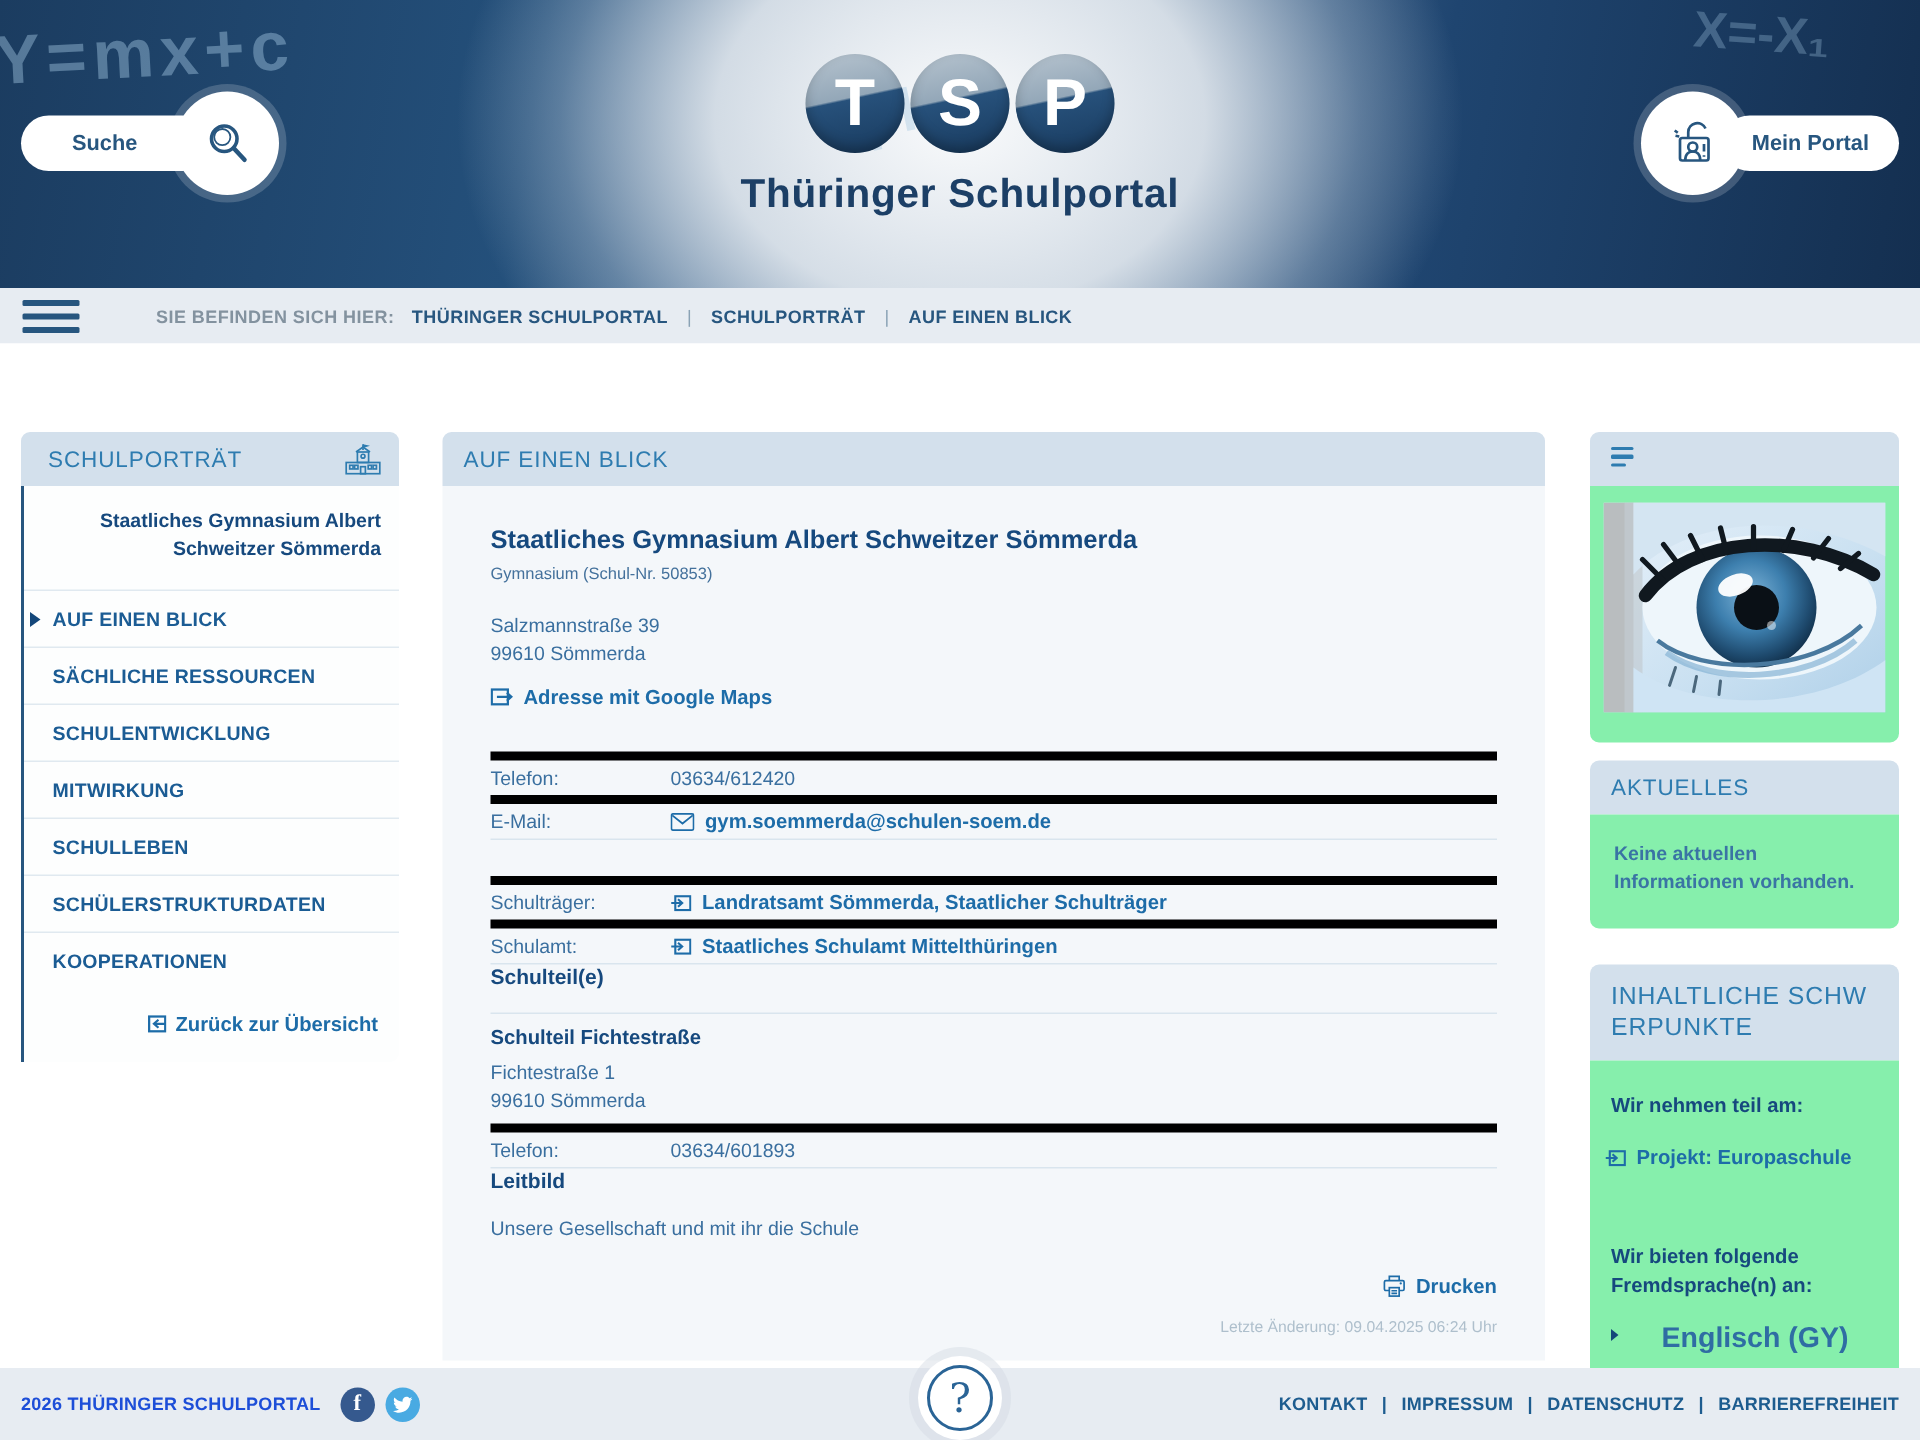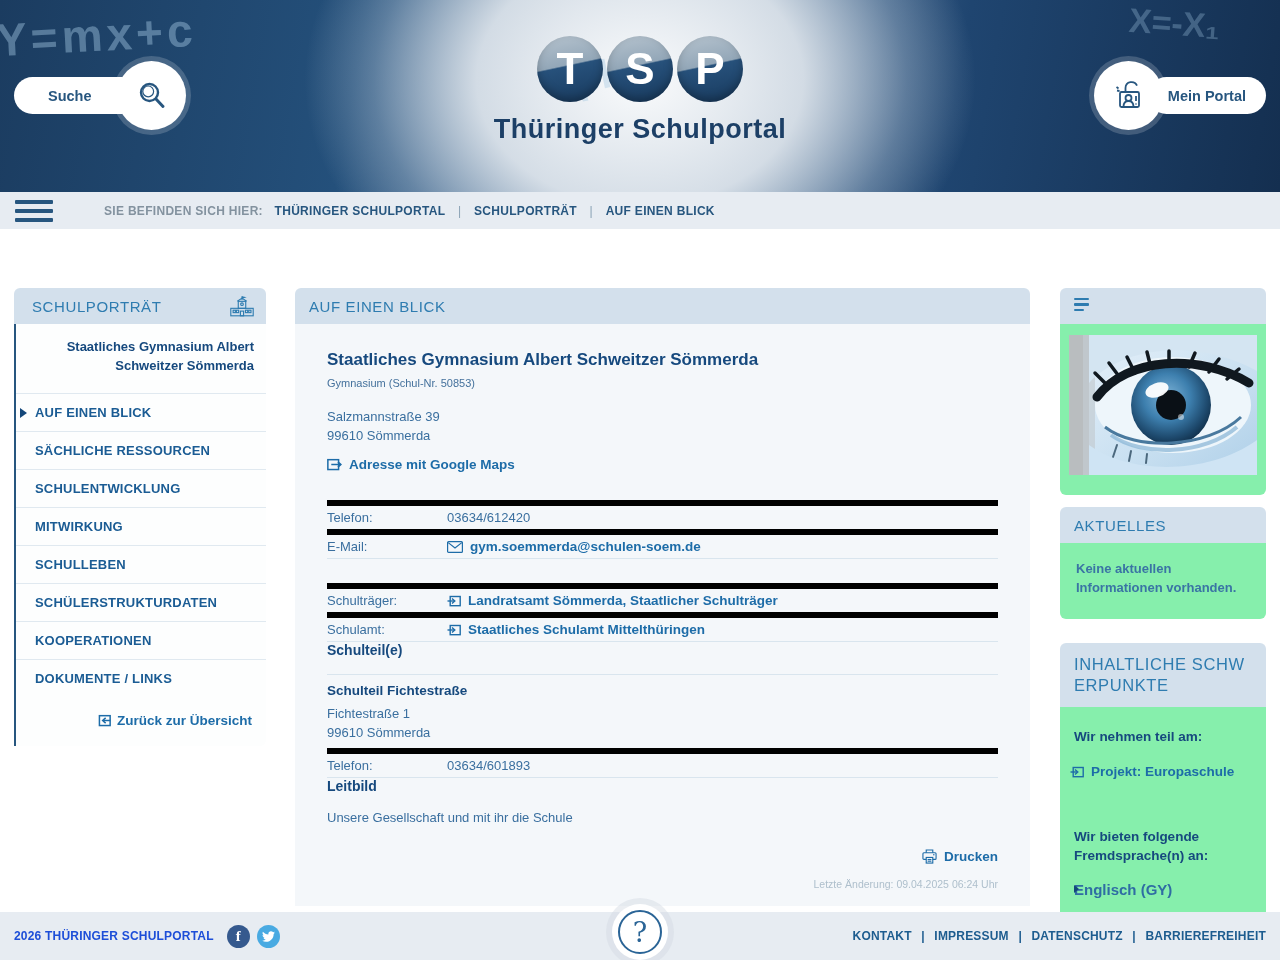--- a/index.html
+++ b/index.html
@@ -98,21 +98,21 @@
   .listicon span:nth-child(3) { width:10px; }
   .eye-wrap { padding:11px 9px 20px 9px; }
   .aktuelles-body { padding:16px 16px 22px; color:#3a74a4; font-size:13px; line-height:19px; font-weight:bold; }
   .schwer { margin-top:24px; }
   .schwer-head { height:auto; padding:11px 14px; line-height:21px; font-size:16.5px; word-break:break-all; }
   .schwer-body { padding:20px 14px 40px; }
   .mini-head { color:#16497e; font-size:13.5px; font-weight:bold; line-height:19px; }
   .proj-link { margin-top:18px; margin-left:-4px; }
   .lang-head { margin-top:44px; }
   .lang-list { margin-top:16px; }
-  .lang-item { position:relative; margin-bottom:13px; color:#2f6da3; font-size:15px; font-weight:bold; cursor:pointer; }
+  .lang-item { position:relative; padding-left:14px; margin-bottom:13px; color:#2f6da3; font-size:19px; font-weight:bold; cursor:pointer;text-align:center; }
   .lang-item::before { content:""; position:absolute; left:0; top:4px; width:0; height:0;
                        border-left:5px solid #14477a; border-top:4px solid transparent; border-bottom:4px solid transparent; }
 
   
   footer { position:absolute; left:0; bottom:0; width:1280px; height:48px; background:#e7ecf2; z-index:5;
            display:flex; align-items:center; }
   .foot-left { margin-left:14px; display:flex; align-items:center; gap:7px; }
   .copyright { color:#1d4ed8; font-weight:bold; font-size:12px; letter-spacing:0.2px; margin-right:6px;}
   .soc { width:23px; height:23px; border-radius:50%; display:flex; align-items:center; justify-content:center; cursor:pointer; color:#fff; }
   .soc-fb { background:#35598e; font-size:15px; font-weight:bold; font-family:"Liberation Serif", serif; }
@@ -222,21 +222,20 @@
         <div class="nav-item">
           <span class="nav-arrow"></span>
           <span>AUF EINEN BLICK</span>
         </div>
         <div class="nav-item"><span>SÄCHLICHE RESSOURCEN</span></div>
         <div class="nav-item"><span>SCHULENTWICKLUNG</span></div>
         <div class="nav-item"><span>MITWIRKUNG</span></div>
         <div class="nav-item"><span>SCHULLEBEN</span></div>
         <div class="nav-item"><span>SCHÜLERSTRUKTURDATEN</span></div>
         <div class="nav-item"><span>KOOPERATIONEN</span></div>
-        <div class="nav-item"><span>DOKUMENTE / LINKS</span></div>
         <div class="back-link">
           <span>
             <svg width="15" height="15" viewBox="0 0 14 14" fill="none" stroke="#1d6ca8" stroke-width="1.4">
               <rect x="3.2" y="2.5" width="10" height="9.2"></rect>
               <path d="M13.5 7 H6.6"></path>
                 <path d="M9 4.5 L6.2 7 L9 9.5"></path>
             </svg>
           </span>
           <span>Zurück zur Übersicht</span>
         </div>

